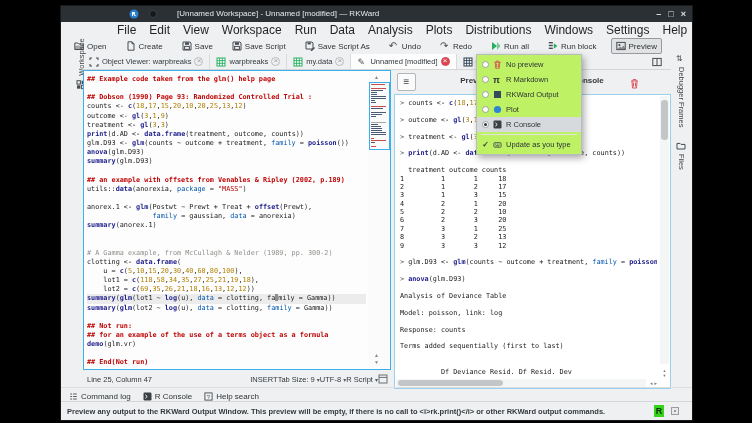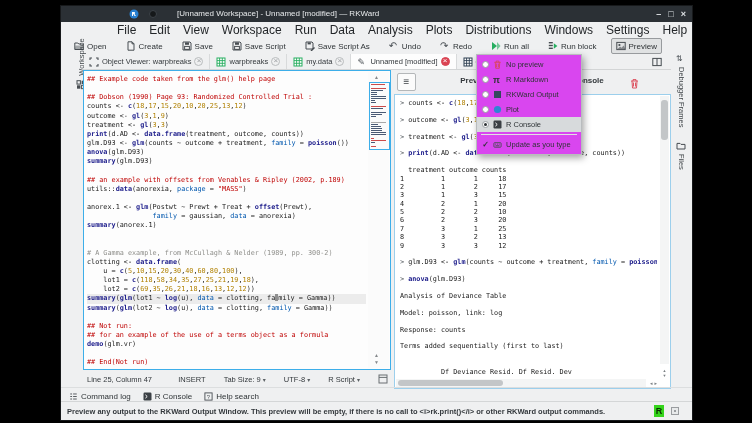--- a/index.html
+++ b/index.html
@@ -46,36 +46,36 @@
   .tab .close.red{background:#da4453;border-color:#da4453;color:#fff;}
   .split-ico{position:absolute;right:30px;top:51px;}
   
   .editor{position:absolute;left:22px;top:64px;width:308px;height:300px;background:#fdfdfd;
           border:1px solid #3daee9;box-sizing:border-box;overflow:hidden;}
   .codelines{position:absolute;left:3px;top:4px;right:24px;bottom:2px;overflow:hidden;
              font-family:"DejaVu Sans Mono",monospace;font-size:6.8px;line-height:9.15px;color:#1a1a1a;}
   .codeline{white-space:pre;height:9.15px;}
   .codeline.cur{background:#ececec;}
   .caret{display:inline-block;width:3px;height:7px;background:#8f8f8f;vertical-align:-1px;}
-  .cm2{color:#bf0303;font-weight:normal;}
+  .cm2{color:#bf0303;font-weight:bold;}
   .cm1{color:#8f8f8b;}
   .num{color:#b08000;}
   .fn{color:#1b1b8a;font-weight:bold;}
   .arg{color:#0057ae;}
   .str{color:#bf0303;}
   .prompt{color:#50565b;}
   .minimap{position:absolute;right:1px;top:1px;width:21px;bottom:1px;background:#fbfbfb;}
   .mm-box{position:absolute;left:1px;top:10px;width:17px;border:1px solid #3daee9;padding:1px;}
   .mm-bar{height:1px;margin-bottom:1px;}
   .mm-arrow{position:absolute;left:6px;color:#85898c;font-size:5px;line-height:5px;}
   
   .ed-status{position:absolute;left:22px;top:365px;width:308px;height:16px;font-size:7.5px;color:#33383c;
              display:flex;align-items:center;}
   .ed-status .pos{margin-left:4px;}
-  .ed-status .right{margin-left:auto;display:flex;align-items:center;gap:18px;padding-right:3px;}
+  .ed-status .right{margin-left:auto;display:flex;align-items:center;gap:0;padding-right:3px;}
   .chev{font-size:6px;color:#5a5f63;}
   
   .preview-panel{position:absolute;left:332px;top:64px;width:278px;height:319px;}
   .pv-header{position:absolute;left:0;top:0;right:0;height:24px;}
   .hamb{position:absolute;left:4px;top:3px;width:17px;height:16px;border:1px solid #b4b7b9;border-radius:2px;
         background:#fbfbfb;text-align:center;line-height:15px;font-size:10px;color:#3a3f43;}
   .pv-title{position:absolute;left:0;right:0;top:6px;text-align:center;font-size:8px;font-weight:bold;color:#33383c;
             white-space:nowrap;}
   .pv-trash{position:absolute;right:32px;top:5px;width:9px;height:11px;}
   .console-box{position:absolute;left:1px;top:24px;right:0;bottom:0;background:#ffffff;
@@ -95,21 +95,21 @@
   .bt-item{display:flex;align-items:center;gap:3px;}
   .statusbar{position:absolute;left:0;right:0;bottom:0;height:18px;border-top:1px solid #d4d6d7;
              font-size:7.5px;color:#33383c;}
   .statusbar .msg{position:absolute;left:6px;top:5px;white-space:nowrap;font-weight:bold;}
   .r-badge{position:absolute;right:28px;top:3px;width:10px;height:12px;background:#35d41b;color:#083000;
            font-weight:bold;font-size:9px;text-align:center;line-height:12px;}
   .sb-ico{position:absolute;right:13px;top:5px;width:8px;height:8px;border:1px solid #9a9da0;background:#e8eaeb;
           box-sizing:border-box;}
   .sb-ico:after{content:"";position:absolute;left:2px;top:2px;right:2px;bottom:2px;background:#9a9da0;}
   
-  .dropdown{position:absolute;left:415px;top:48px;width:104px;background:#d946ef;border:1px solid #b9bcbe;
+  .dropdown{position:absolute;left:415px;top:48px;width:104px;background:#bef264;border:1px solid #b9bcbe;
             box-shadow:2px 3px 7px rgba(0,0,0,.35);font-size:7.5px;color:#2e3336;z-index:50;padding:2px 0;}
   .dd-row{display:flex;align-items:center;gap:4px;height:15px;padding:0 5px;}
   .dd-row.sel{background:#d7dadc;}
   .radio{width:7px;height:7px;border:1px solid #9aa0a3;border-radius:50%;box-sizing:border-box;position:relative;background:#fff;}
   .radio.on:after{content:"";position:absolute;left:1px;top:1px;width:3px;height:3px;border-radius:50%;background:#2e3336;}
   .dd-sep{height:1px;background:#e0e2e3;margin:2px 4px;}
   .dd-check{width:7px;text-align:center;color:#2d3234;font-size:8px;font-weight:bold;}
   .mico{width:9px;height:9px;display:inline-block;}
   .mico svg{width:9px;height:9px;display:block;}
 </style>

